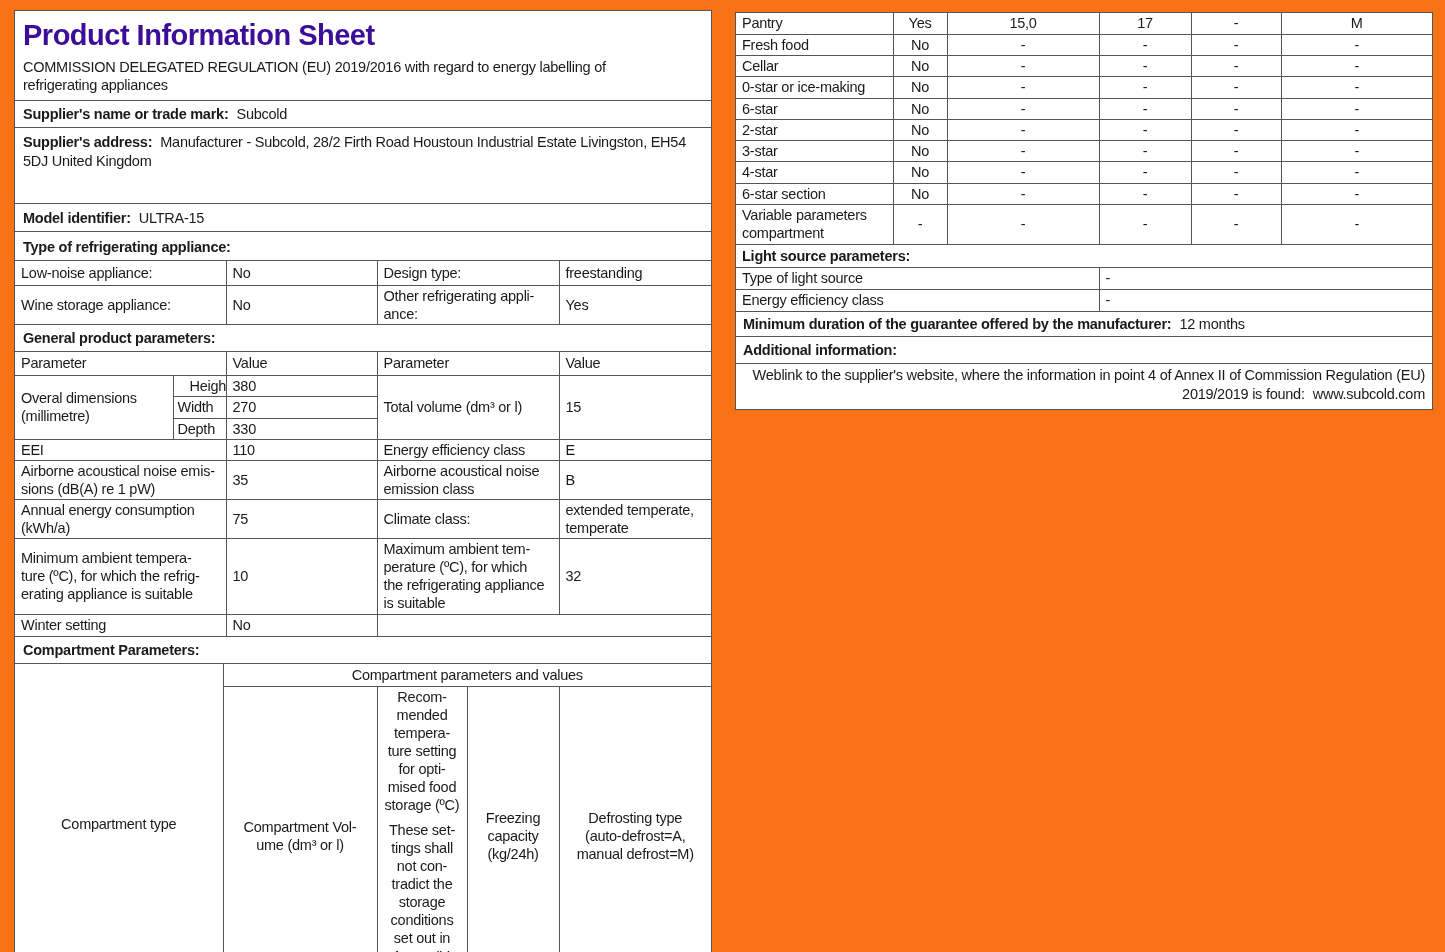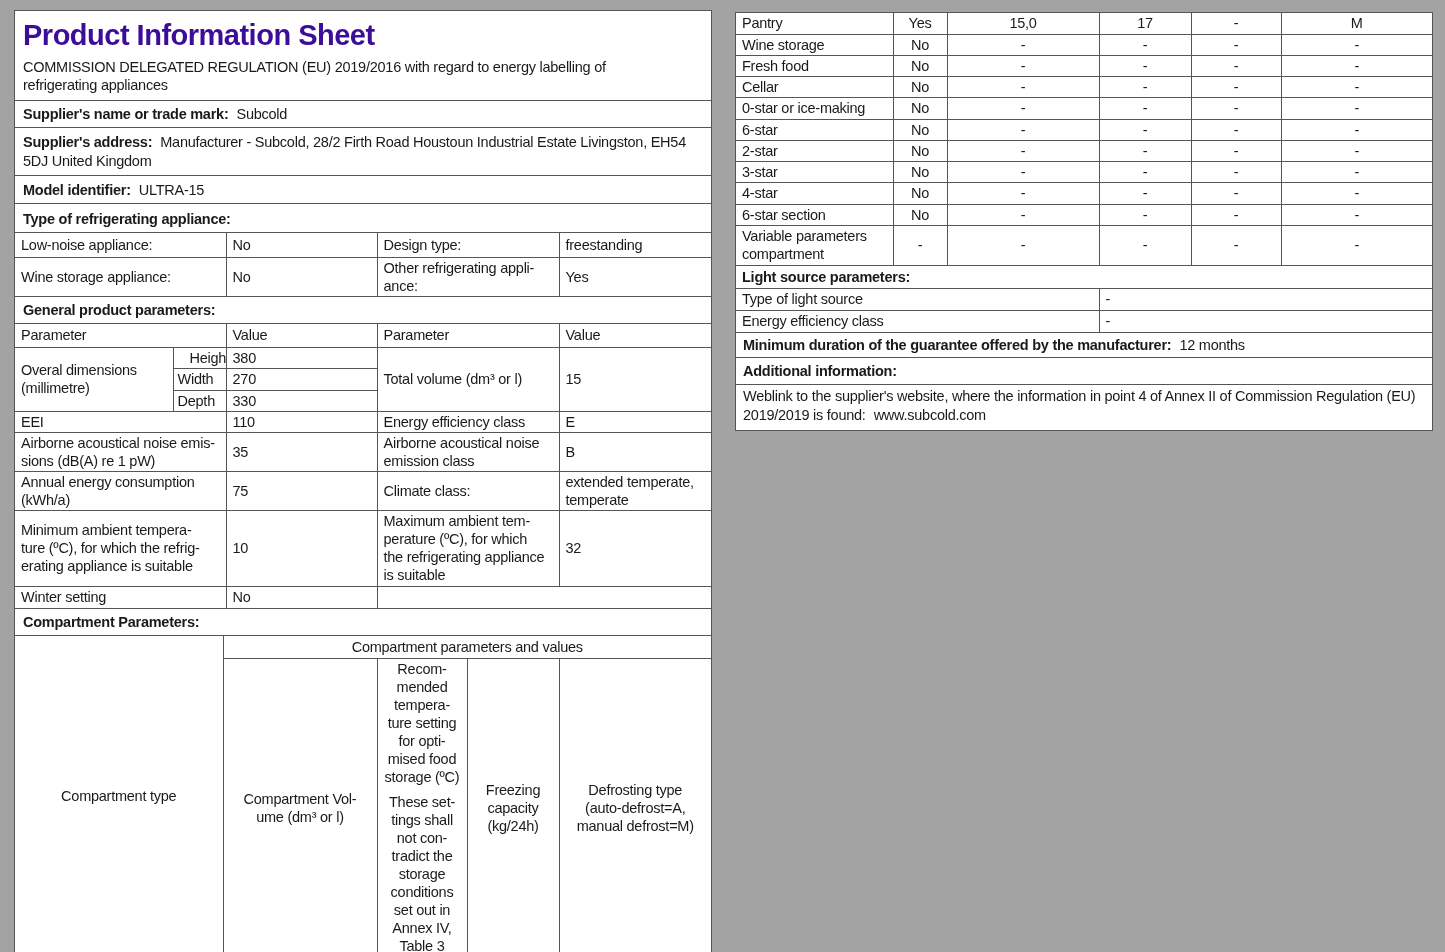--- a/index.html
+++ b/index.html
@@ -1,51 +1,51 @@
 <!DOCTYPE html>
 <html><head>
 <meta charset="utf-8">
 <style>
   * { margin:0; padding:0; box-sizing:border-box; }
   html,body { background:#ffffff; }
   .page {
-    position:relative; width:1445px; height:952px; background:#a3a3a3;
+    position:relative; width:1445px; height:952px; background:#f97316;
     font-family:"Liberation Sans","DejaVu Sans",sans-serif;
     font-size:14.5px; color:#1a1a1a; letter-spacing:-0.25px; line-height:18px;
   }
   .panel { position:absolute; border:1px solid #555; background:#fff; }
   .panel-left  { left:14px;  top:10px; width:698px;  }
   .panel-right { left:735px; top:12px; width:698px;  }
 
   
   .lrow { border-top:1px solid #555; padding:4px 8px; }
   .lrow.first { border-top:none; }
   .title-block { height:89px; padding:8px 8px 0 8px; }
   .doc-title { font-size:29px; font-weight:bold; color:#3B0D99; line-height:32px; letter-spacing:-0.5px; }
   .regulation { margin-top:7px; line-height:18px; max-width:650px; }
   .row-name  { min-height:27px; }
   .row-addr  { min-height:47px; padding-top:5px; line-height:19px; }
-  .row-model { min-height:26px; padding-top:5px; }
+  .row-model { min-height:26px; padding-top:5px;margin-top:28px; }
   .row-typeh { min-height:28px; padding-top:6px; }
   .b { font-weight:bold; }
   .kv .val { margin-left:8px; }
 
   
   table { border-collapse:collapse; border-style:hidden; table-layout:fixed; width:100%; }
   td { border:1px solid #555; padding:1px 6px; vertical-align:middle; overflow:hidden; }
   td.c { text-align:center; padding:1px 2px; }
   td.sect { font-weight:bold; padding:4px 8px; }
   .ml { white-space:pre-line; }
   .tblwrap { border-top:1px solid #555; }
 
   
   .panel-right td { padding:1px 6px; }
   .panel-right td.c { padding:1px 2px; }
   .guar td, .addl td, .weblink td { padding:3px 7px; }
-  .weblink td { line-height:18.5px; padding-top:0; }
+  .weblink td { line-height:18.5px; padding-top:0;text-align:right; }
 
   
   .temp-p2 { margin-top:7px; }
 </style>
 </head>
 <body>
 
 <div class="page">
 
   <div class="panel panel-left">
@@ -229,28 +229,20 @@
       <tbody>
           <tr style="height:21px">
         <td>Pantry</td>
         <td class="c">Yes</td>
         <td class="c">15,0</td>
         <td class="c">17</td>
         <td class="c">-</td>
         <td class="c">M</td>
       </tr>
       <tr style="height:21px">
-        <td>Wine storage</td>
-        <td class="c">No</td>
-        <td class="c">-</td>
-        <td class="c">-</td>
-        <td class="c">-</td>
-        <td class="c">-</td>
-      </tr>
-      <tr style="height:21px">
         <td>Fresh food</td>
         <td class="c">No</td>
         <td class="c">-</td>
         <td class="c">-</td>
         <td class="c">-</td>
         <td class="c">-</td>
       </tr>
       <tr style="height:21px">
         <td>Cellar</td>
         <td class="c">No</td>

